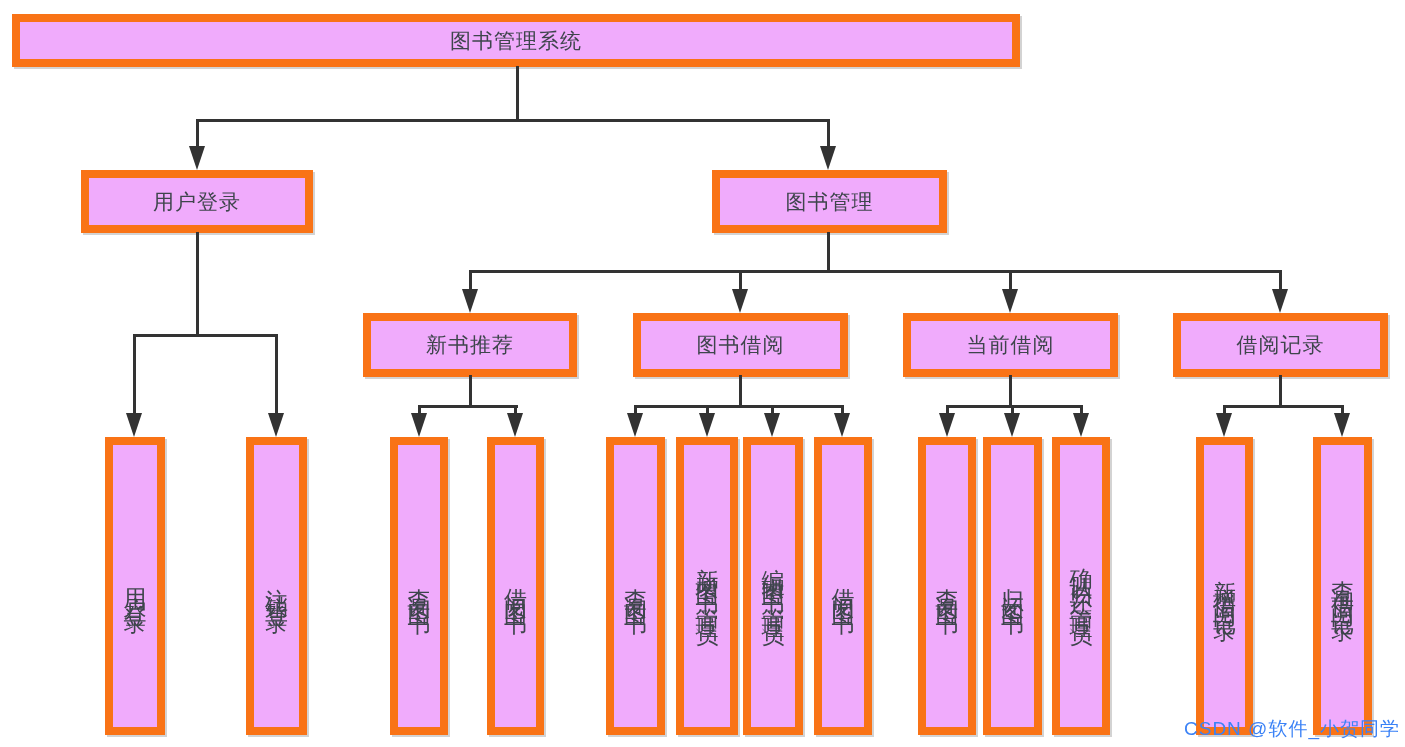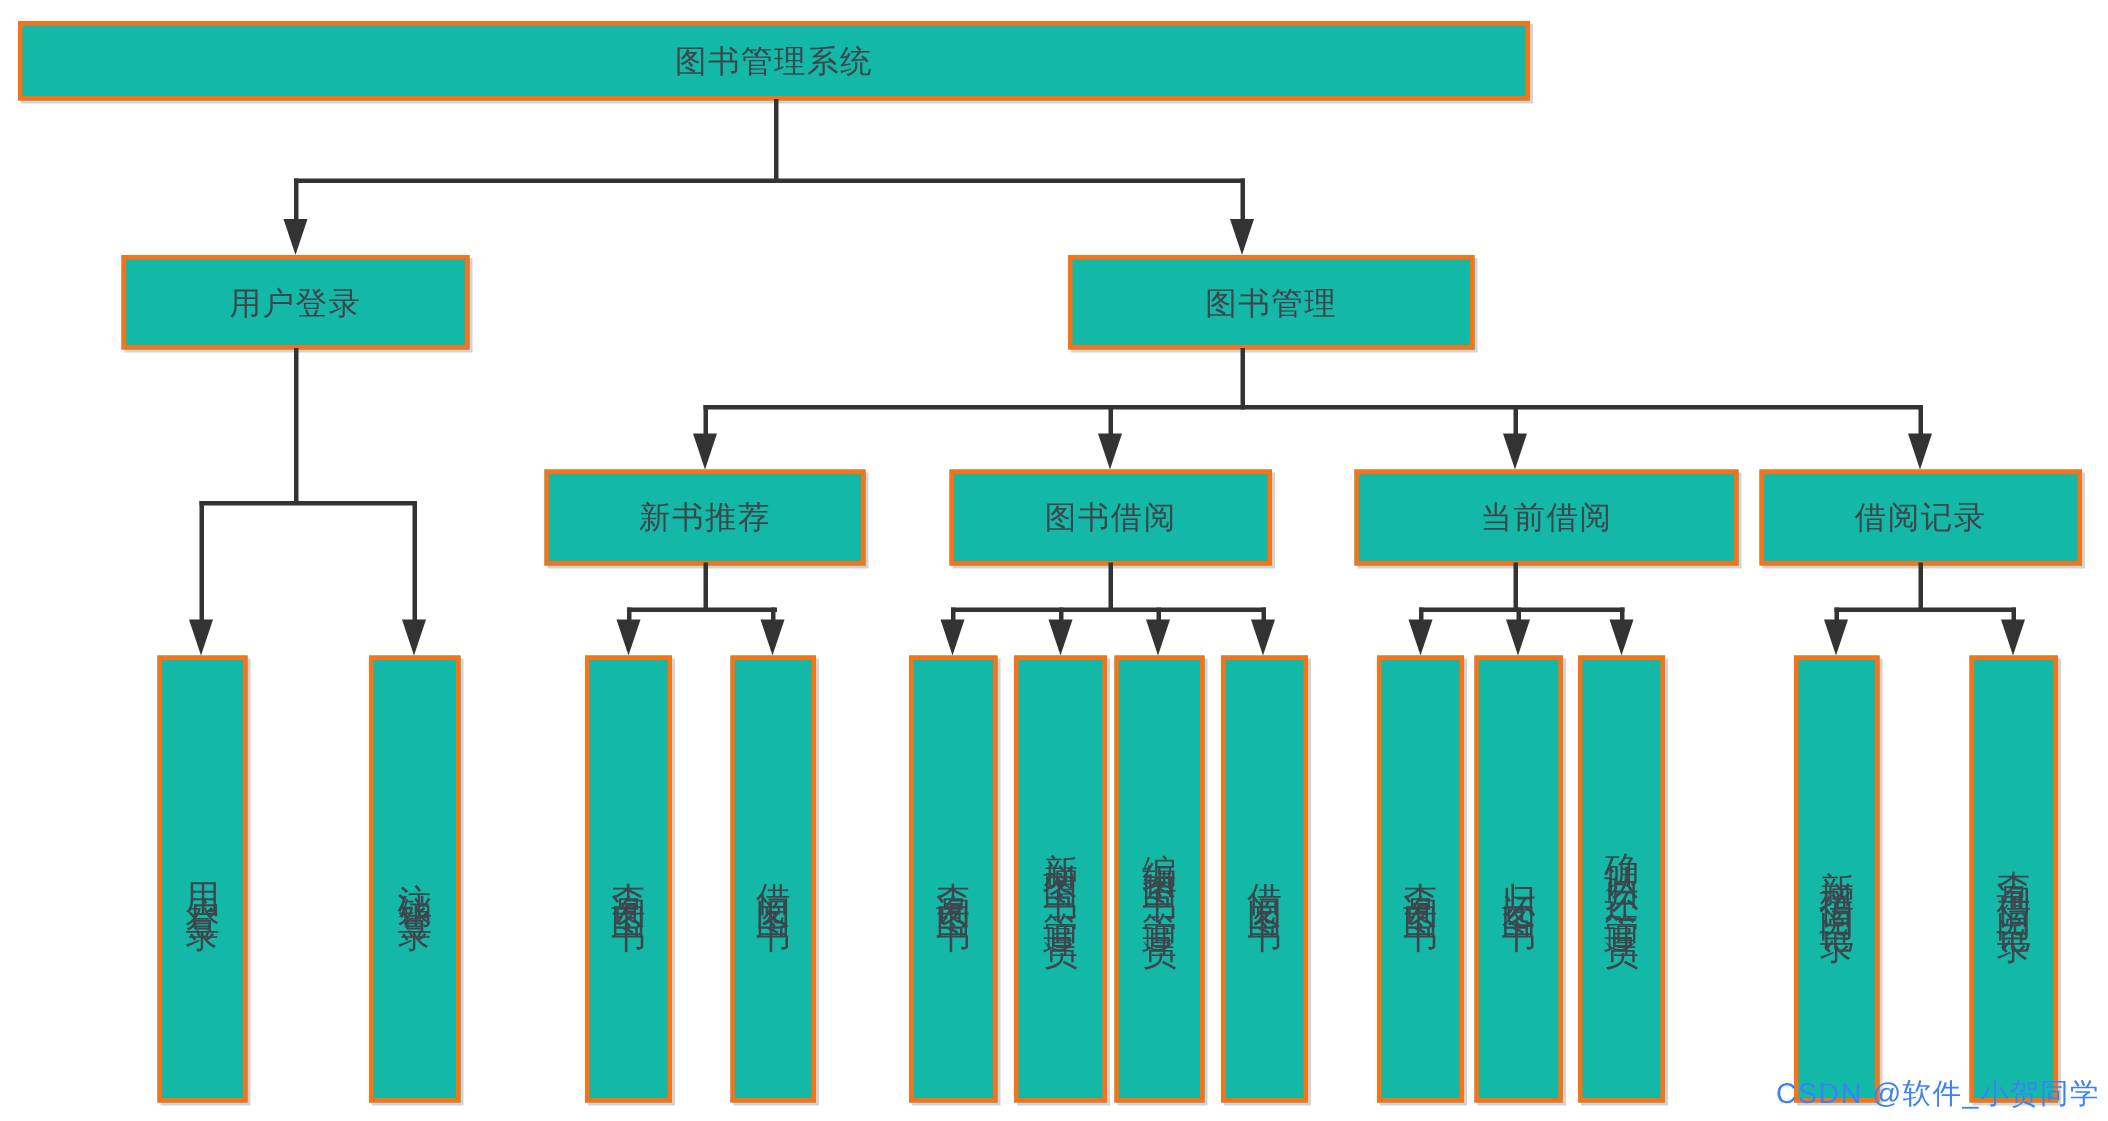--- a/index.html
+++ b/index.html
@@ -2,21 +2,21 @@
 <html><head>
 <meta charset="utf-8">
 <style>
   html,body { margin:0; padding:0; background:#ffffff; }
   #stage {
     position:relative; width:1405px; height:747px; background:#ffffff;
     font-family:"Liberation Sans","DejaVu Sans",sans-serif; overflow:hidden;
   }
   .box {
     position:absolute; box-sizing:border-box;
-    border:3px solid #f97316; background:#14b8a6;
+    border:8px solid #f97316; background:#f0abfc;
     display:flex; align-items:center; justify-content:center;
     color:#3e454c;
     box-shadow:2px 2px 0 rgba(130,130,130,0.35);
   }
   .hbox { font-size:21px; letter-spacing:1px; white-space:nowrap; }
   .vbox { }
   .vtext {
     writing-mode:vertical-lr; text-orientation:mixed;
     font-size:23px; letter-spacing:8px; line-height:1; color:#3e454c;
   }
@@ -33,25 +33,25 @@
   }
 </style>
 </head>
 <body>
 
 <div id="stage">
 
   <div class="box hbox" style="left:12px; top:14px; width:1008px; height:53px;">图书管理系统</div>
 
   <div class="box hbox" style="left:81px; top:170px; width:232px; height:63px;">用户登录</div>
-  <div class="box hbox" style="left:712px; top:170px; width:271px; height:63px;">图书管理</div>
+  <div class="box hbox" style="left:712px; top:170px; width:235px; height:63px;">图书管理</div>
 
   <div class="box hbox" style="left:633px; top:313px; width:215px; height:64px;">图书借阅</div>
   <div class="box hbox" style="left:363px; top:313px; width:214px; height:64px;">新书推荐</div>
-  <div class="box hbox" style="left:903px; top:313px; width:256px; height:64px;text-align:center;">当前借阅</div>
+  <div class="box hbox" style="left:903px; top:313px; width:215px; height:64px;text-align:center;">当前借阅</div>
   <div class="box hbox" style="left:1173px; top:313px; width:215px; height:64px;">借阅记录</div>
 
   <div class="box vbox" style="left:105px; top:437px; width:60px; height:298px;">
     <span class="vtext">用户登录</span>
   </div>
   <div class="box vbox" style="left:246px; top:437px; width:61px; height:298px;">
     <span class="vtext">注销登录</span>
   </div>
 
   <div class="box vbox" style="left:390px; top:437px; width:58px; height:298px;">

